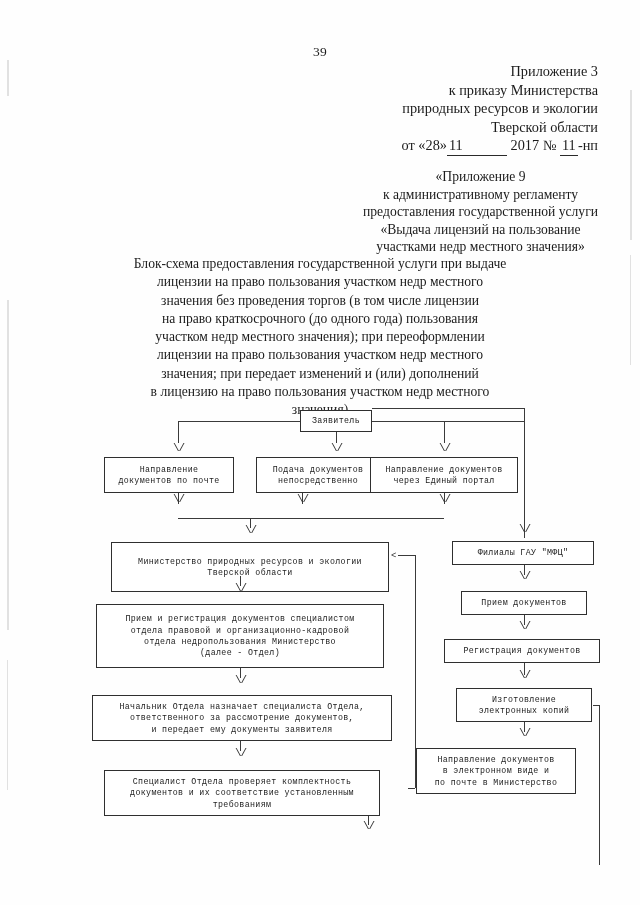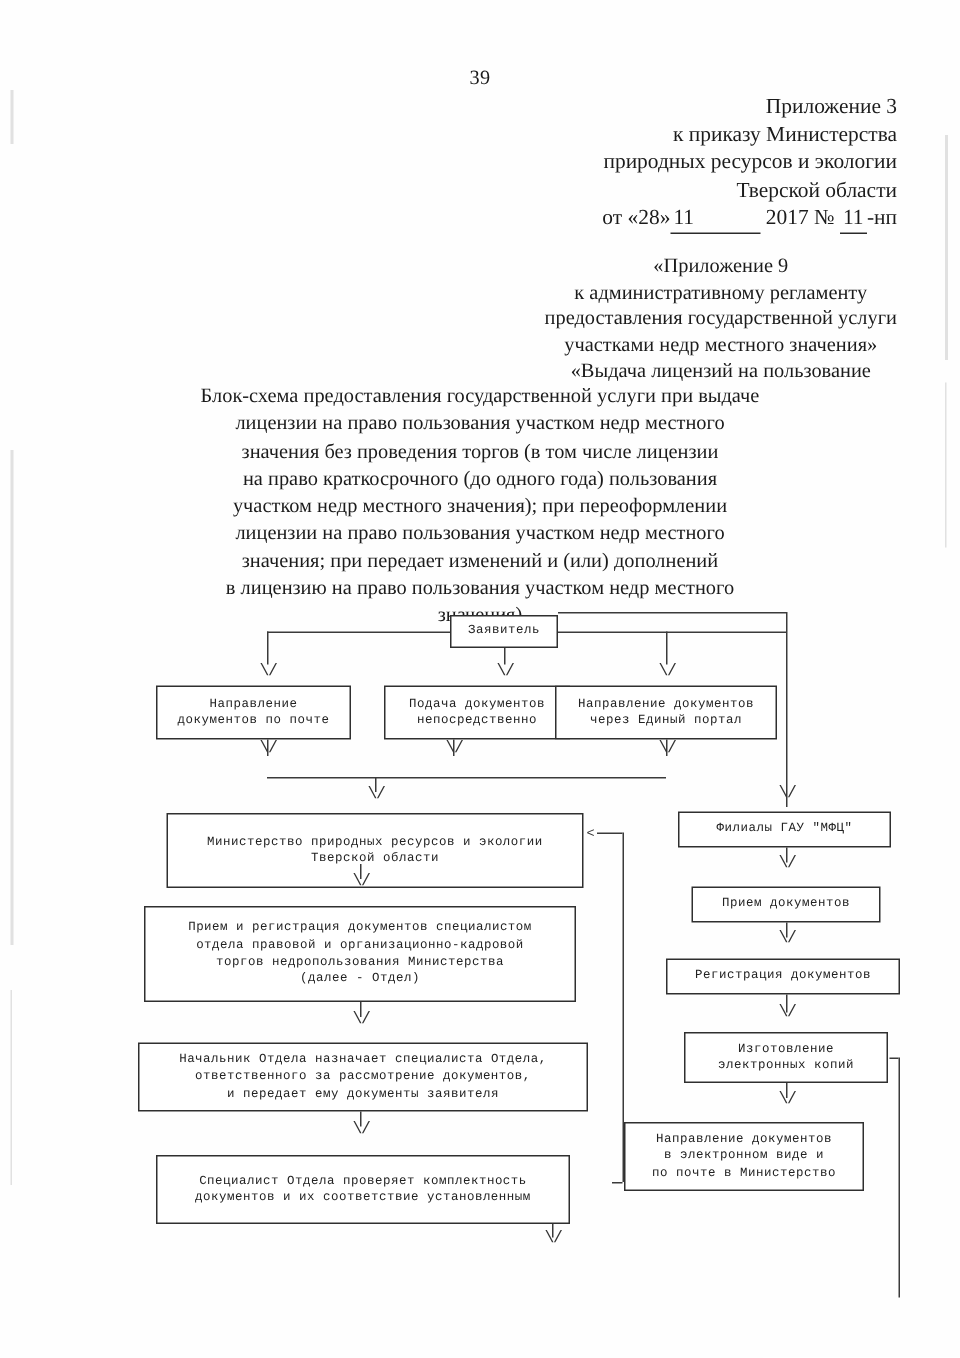--- a/index.html
+++ b/index.html
@@ -132,22 +132,22 @@
     <span class="ln">природных ресурсов и экологии</span>
     <span class="ln">Тверской области</span>
     <span class="ln"><span>от «28»</span><span class="u-blank wide">11</span>
       <span>2017 №</span>&nbsp;<span class="u-blank narrow">11</span><span>-нп</span></span>
   </div>
 
   <div class="hdr hdr-regulation">
     <span class="ln">«Приложение 9</span>
     <span class="ln">к административному регламенту</span>
     <span class="ln">предоставления государственной услуги</span>
+    <span class="ln">«Выдача лицензий на пользование</span>
     <span class="ln">участками недр местного значения»</span>
-    <span class="ln">«Выдача лицензий на пользование</span>
   </div>
 
   <div class="doc-title">
     <span class="ln">Блок-схема предоставления государственной услуги при выдаче</span>
     <span class="ln">лицензии на право пользования участком недр местного</span>
     <span class="ln">значения без проведения торгов (в том числе лицензии</span>
     <span class="ln">на право краткосрочного (до одного года) пользования</span>
     <span class="ln">участком недр местного значения); при переоформлении</span>
     <span class="ln">лицензии на право пользования участком недр местного</span>
     <span class="ln">значения; при передает изменений и (или) дополнений</span>
@@ -219,21 +219,21 @@
     <div class="vline" style="left:415px; top:555px; height:233px;"></div>
     <div class="hline" style="left:408px; top:788px; width:7px;"></div>
 
     <div class="vline" style="left:240px; top:576px; height:10px;"></div>
     <div class="arrow" style="left:235px; top:583px;">\/</div>
 
     <div class="node" style="left:96px; top:604px; width:288px; height:64px;">
       <div class="node-inner">
         <span class="ln">Прием и регистрация документов специалистом</span>
         <span class="ln">отдела правовой и организационно-кадровой</span>
-        <span class="ln">торгов недропользования Министерства</span>
+        <span class="ln">отдела недропользования Министерство</span>
         <span class="ln">(далее - Отдел)</span>
       </div>
     </div>
 
     <div class="vline" style="left:240px; top:668px; height:10px;"></div>
     <div class="arrow" style="left:235px; top:675px;">\/</div>
 
     <div class="node" style="left:92px; top:695px; width:300px; height:46px;">
       <div class="node-inner">
         <span class="ln">Начальник Отдела назначает специалиста Отдела,</span>
@@ -242,20 +242,21 @@
       </div>
     </div>
 
     <div class="vline" style="left:240px; top:741px; height:10px;"></div>
     <div class="arrow" style="left:235px; top:748px;">\/</div>
 
     <div class="node" style="left:104px; top:770px; width:276px; height:46px;">
       <div class="node-inner">
         <span class="ln">Специалист Отдела проверяет комплектность</span>
         <span class="ln">документов и их соответствие установленным</span>
+        <span class="ln">требованиям</span>
       </div>
     </div>
     <div class="vline" style="left:368px; top:816px; height:9px;"></div>
     <div class="arrow" style="left:363px; top:821px;">\/</div>
 
     <div class="node" style="left:452px; top:541px; width:142px; height:24px;">
       <div class="node-inner">
         <span class="ln">Филиалы ГАУ  "МФЦ"</span>
       </div>
     </div>

